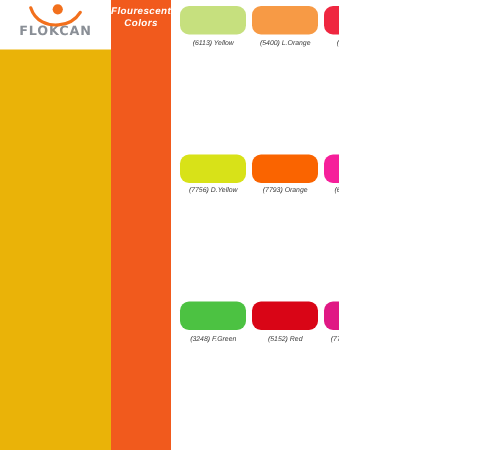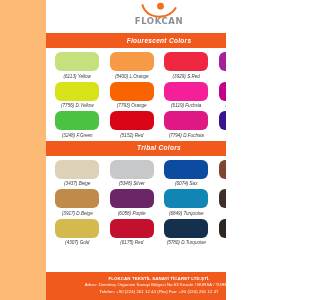--- a/index.html
+++ b/index.html
@@ -11,24 +11,23 @@
     width: 226px;
     height: 300px;
     overflow: hidden;
     font-family: "Liberation Sans", sans-serif;
     position: relative;
   }
   .page {
     width: 226px;
     height: 300px;
     position: relative;
-    background: #fdba74;
-    display: flex;
-    flex-direction: column;
-    padding-left: 46px;
+    background: #eab308;
+    display: flex;
+    flex-direction: row;
   }
 
   
   .header {
     height: 33px;
     display: flex;
     align-items: center;
     justify-content: center;
     background: #ffffff;
   }

